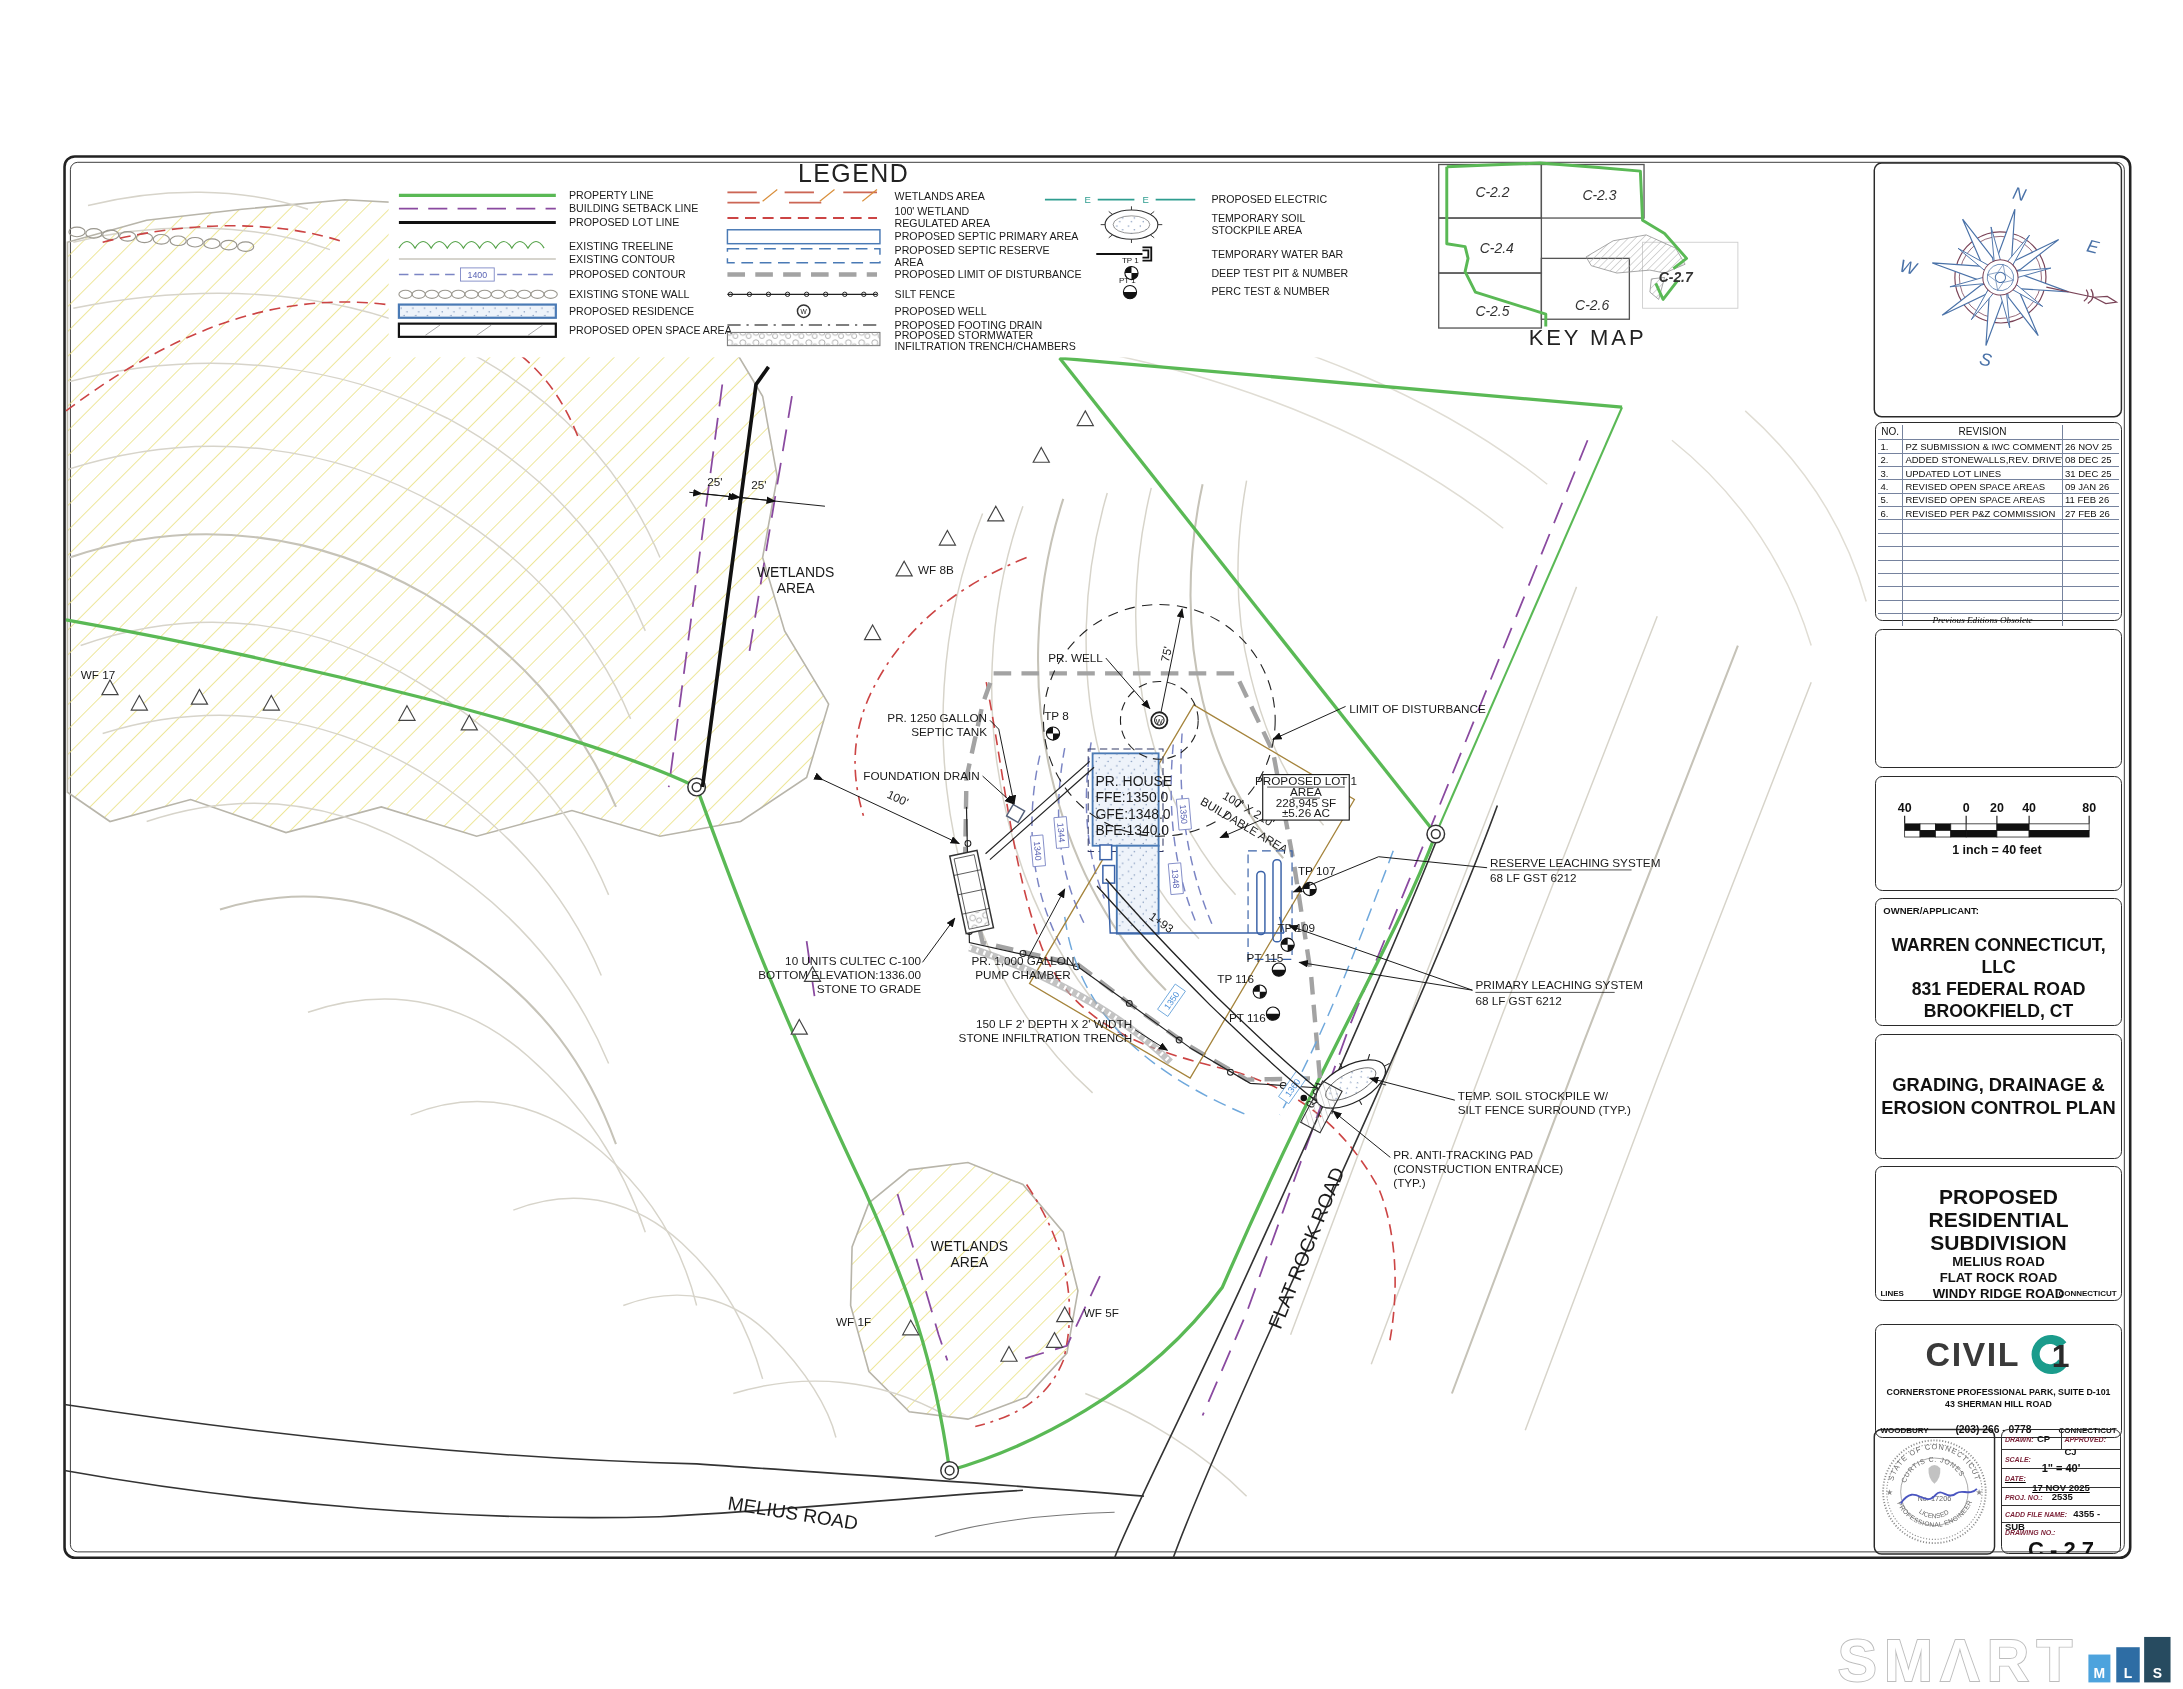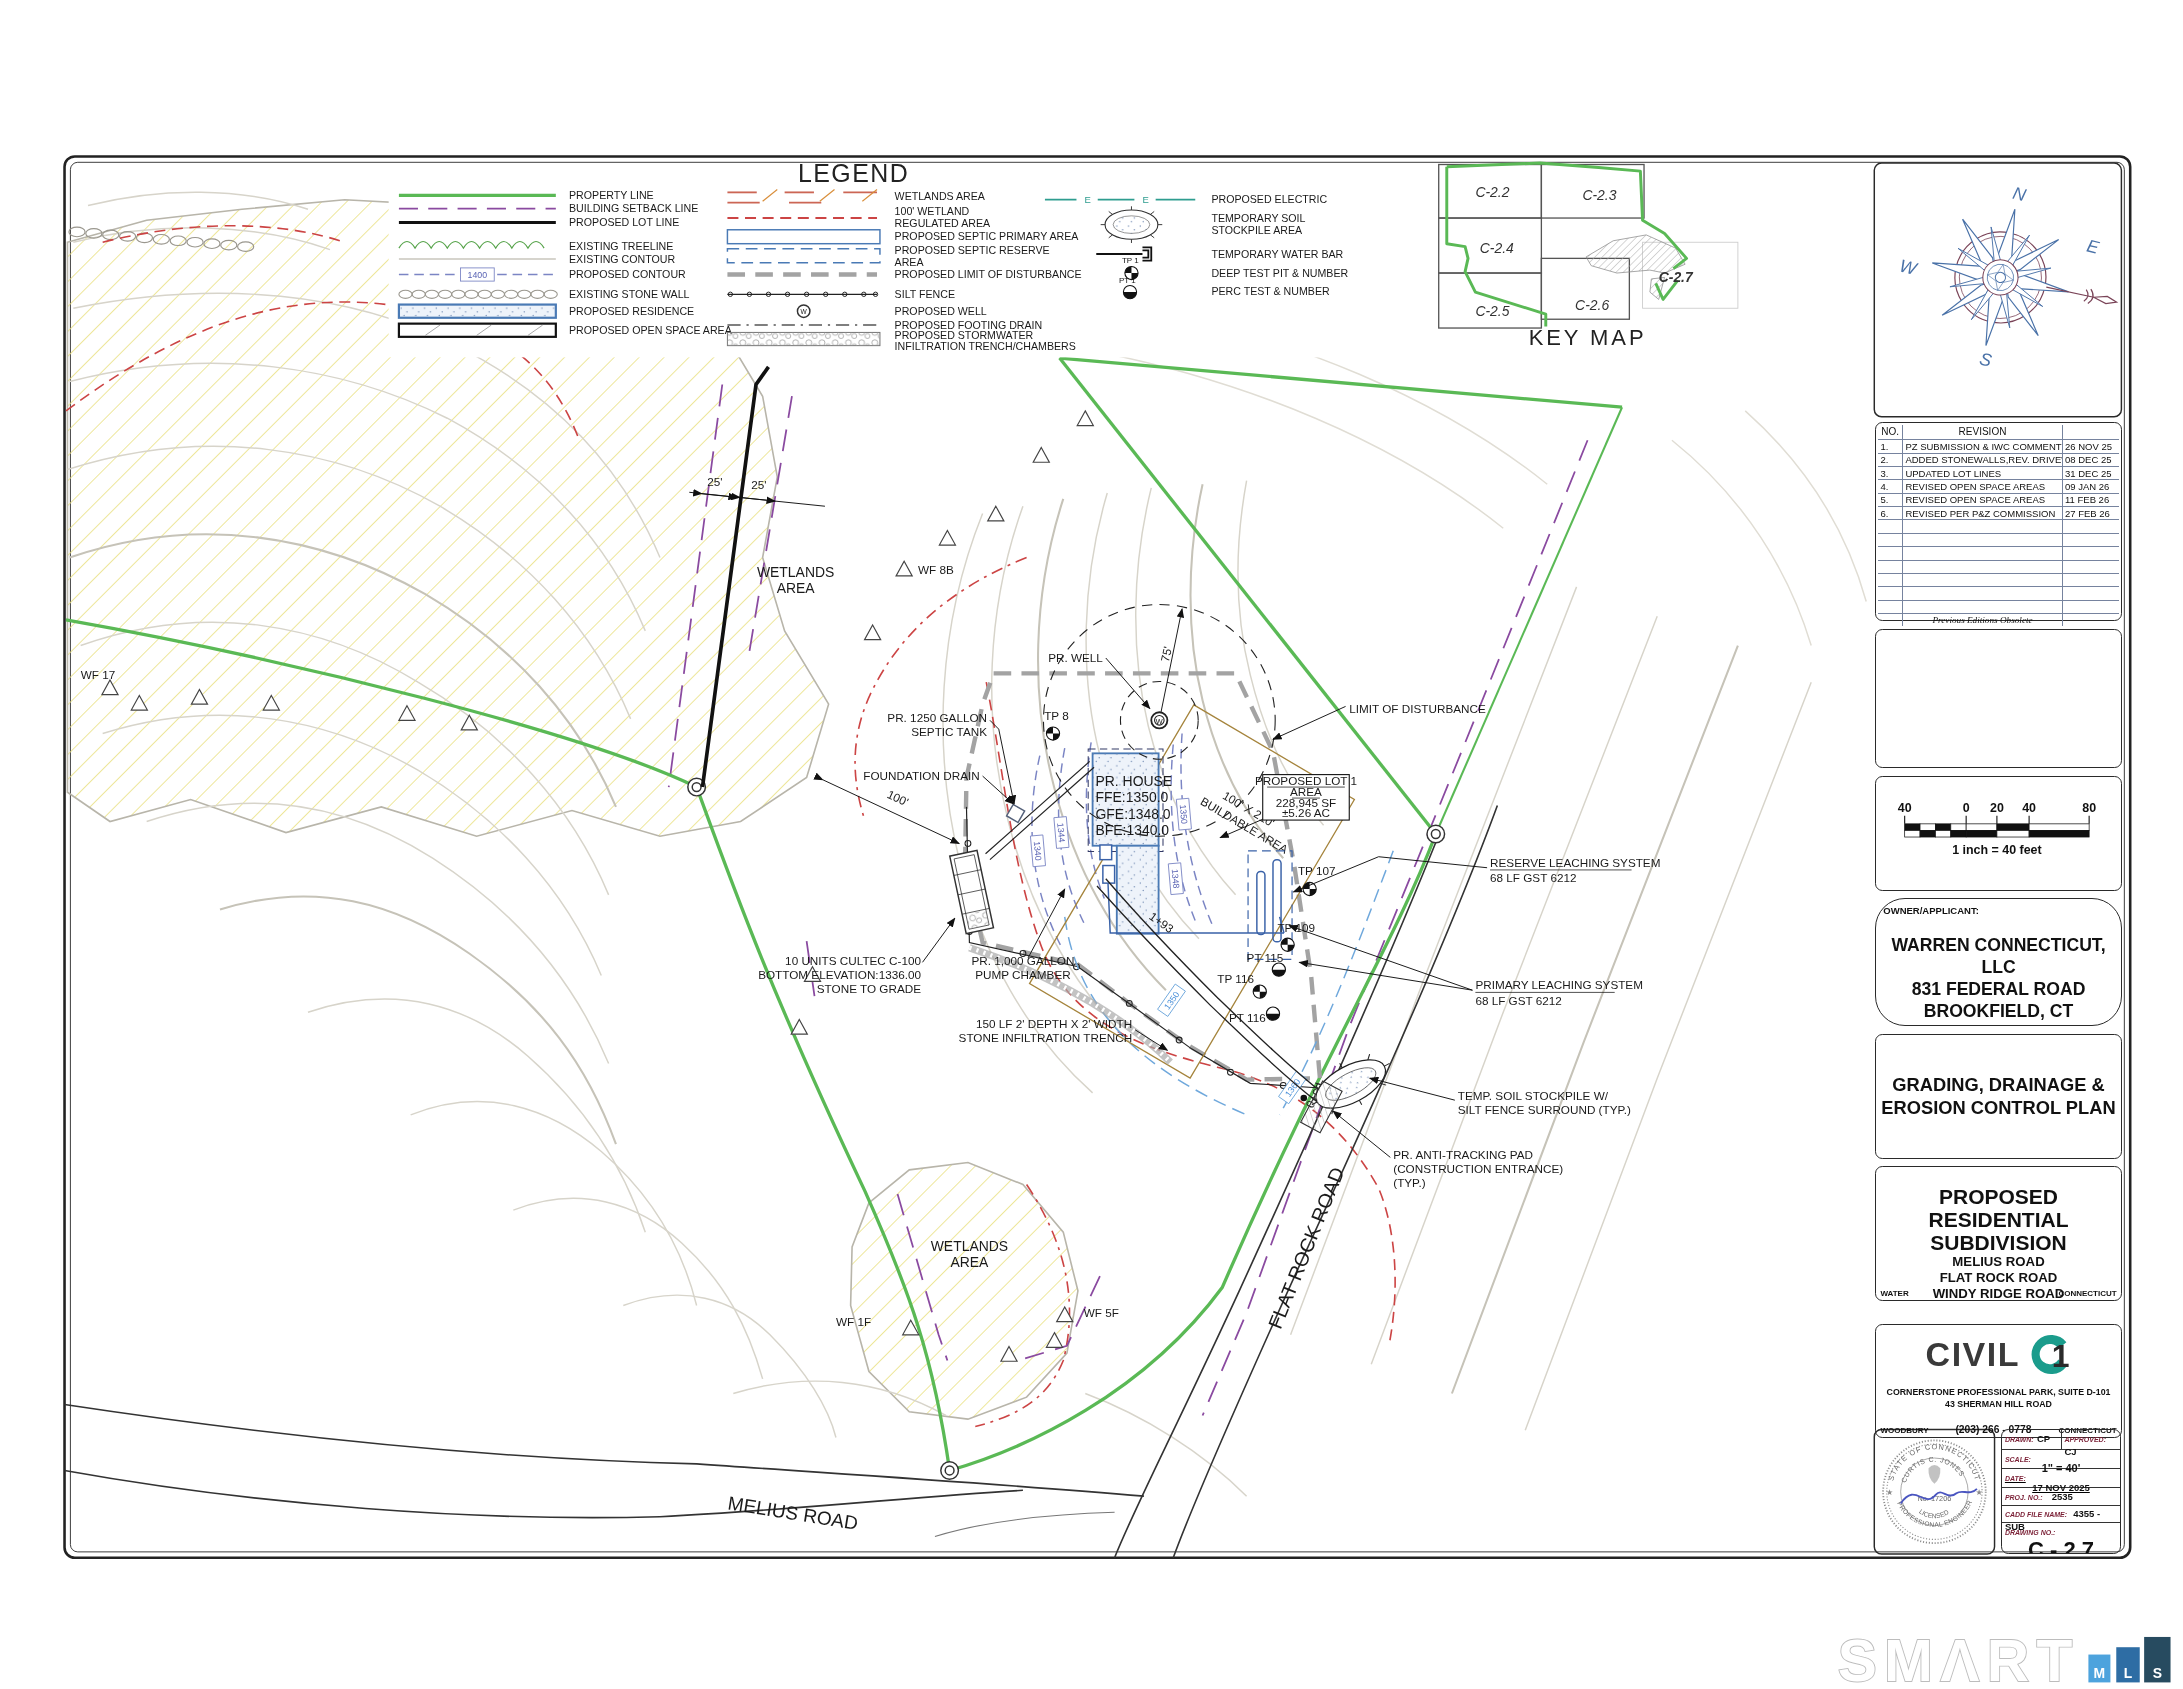--- a/index.html
+++ b/index.html
@@ -759,21 +759,21 @@
         <rect x="102" y="73" width="21" height="9" fill="#111"></rect>
       <rect x="123" y="73" width="42" height="9" fill="#111"></rect>
         <rect x="165" y="73" width="44" height="9" fill="#fff"></rect>
       <rect x="209" y="73" width="82" height="9" fill="#111"></rect>
     </g>
     <text x="165" y="105" font-size="17" font-weight="bold" fill="#111" text-anchor="middle">1 inch  = 40 feet</text>
   </svg>
 </div>
 
 
-<div class="panel ownbox" style="left:1875px;top:898px;width:247px;height:128px;border-radius:30px;">
+<div class="panel ownbox" style="left:1875px;top:898px;width:247px;height:128px;">
   <div style="position:absolute;top:5.9px;left:7.3px;font-weight:bold;font-size:9.5px;">OWNER/APPLICANT:</div>
   <div style="position:absolute;top:35px;left:0;right:0;">
     <div class="bigline" style="font-size:17.6px;line-height:22px;">WARREN CONNECTICUT, LLC</div>
     <div class="bigline" style="font-size:17.6px;line-height:22px;">831 FEDERAL ROAD</div>
     <div class="bigline" style="font-size:17.6px;line-height:22px;">BROOKFIELD, CT</div>
   </div>
 </div>
 
 
 <div class="panel" style="left:1875px;top:1034px;width:247px;height:125px;">
@@ -786,21 +786,21 @@
 
 <div class="panel" style="left:1875px;top:1166px;width:247px;height:135px;">
   <div style="position:absolute;top:17.6px;left:0;right:0;">
     <div class="bigline" style="font-size:21px;line-height:23px;">PROPOSED RESIDENTIAL</div>
     <div class="bigline" style="font-size:21px;line-height:23px;">SUBDIVISION</div>
     <div class="bigline" style="font-size:13.2px;line-height:16px;">MELIUS ROAD</div>
     <div class="bigline" style="font-size:13.2px;line-height:16px;">FLAT ROCK ROAD</div>
     <div class="bigline" style="font-size:13.2px;line-height:16px;">WINDY RIDGE ROAD</div>
   </div>
   <div class="edge-row">
-    <span>WATER</span>
+    <span>LINES</span>
     <span>CONNECTICUT</span>
   </div>
 </div>
 
 
 <div class="panel" style="left:1875px;top:1324px;width:247px;height:114px;">
   <div style="position:absolute;top:7.3px;left:0;right:0;display:flex;align-items:center;justify-content:center;gap:4.4px;">
     <span style="font-size:34px;font-weight:800;color:#3a3a3a;letter-spacing:1.5px;">CIVIL</span>
     <svg width="47" height="45" viewBox="0 0 64 62">
       <path d="M58,14 A27,27 0 1 0 58,48 L47,38 A14,14 0 1 1 47,23 Z" fill="#1b9c8c"></path>

